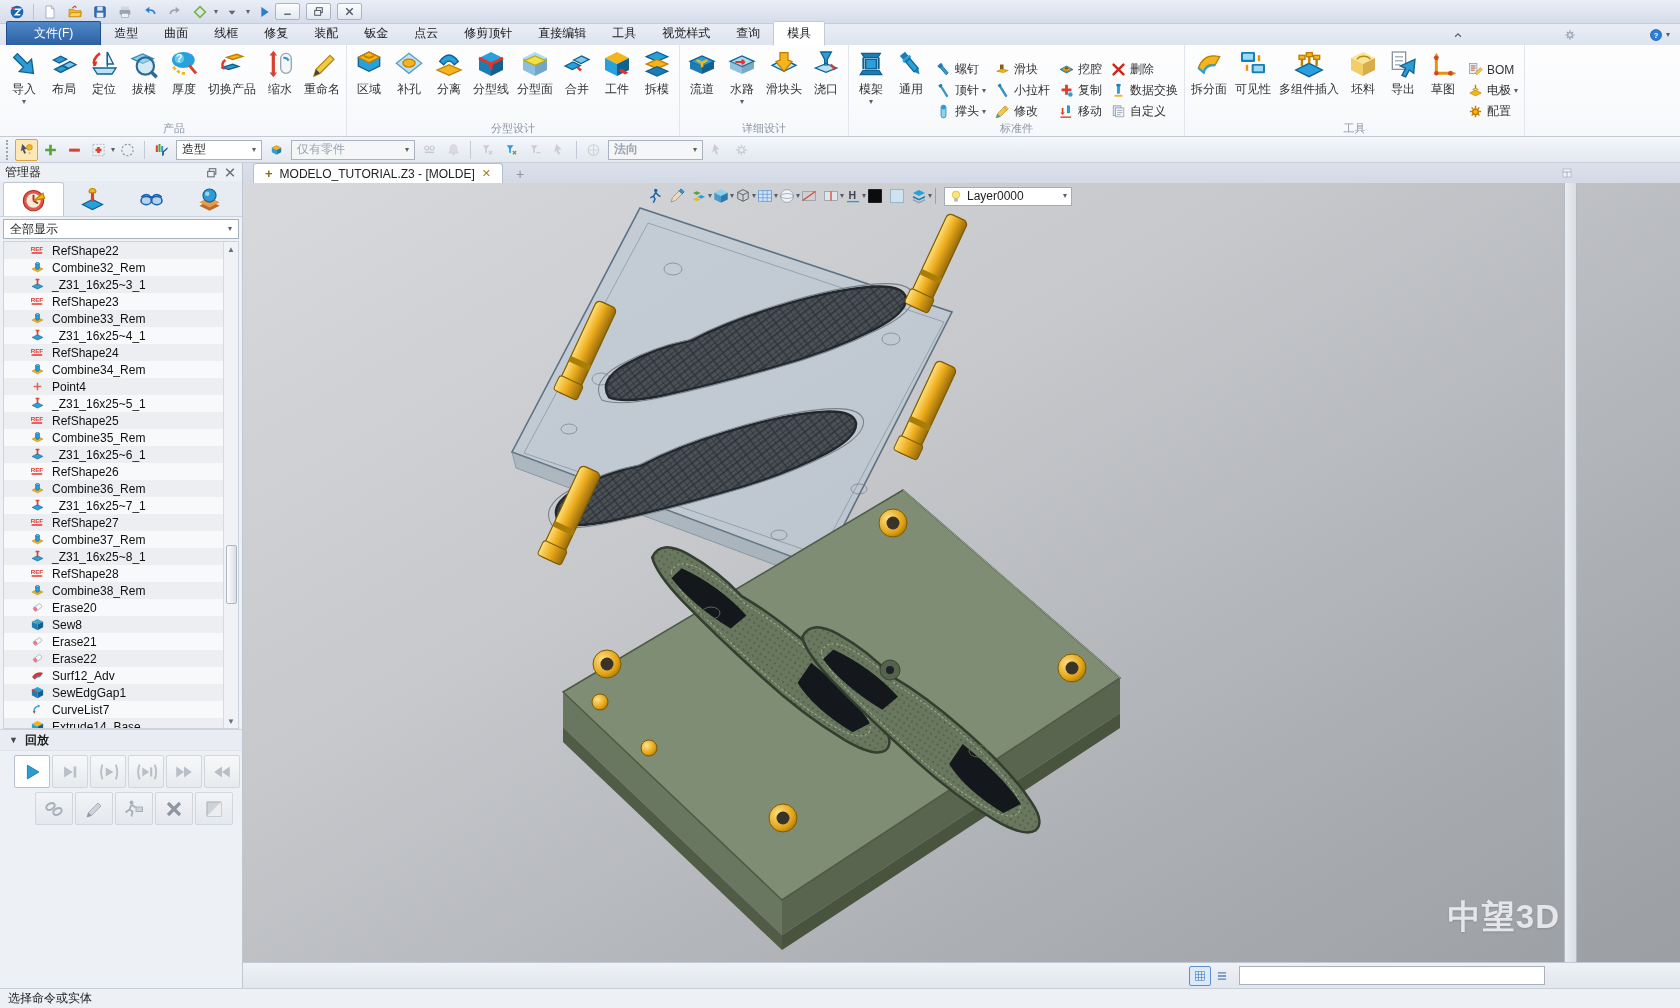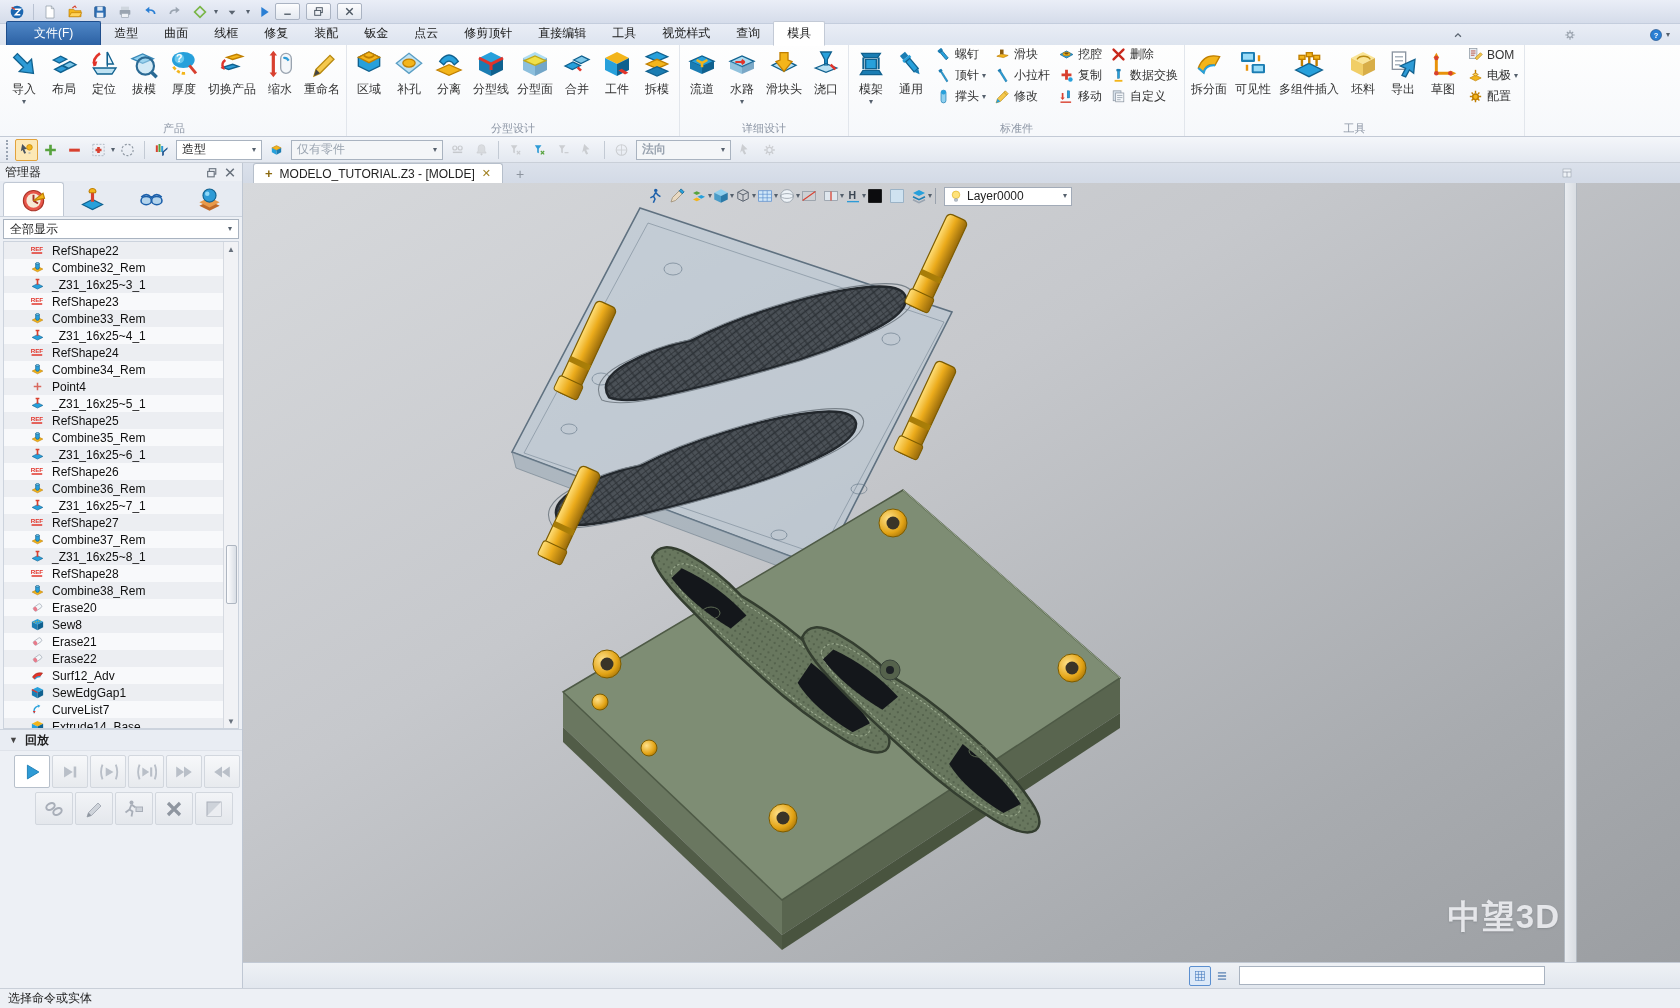--- a/index.html
+++ b/index.html
@@ -29,21 +29,21 @@
   .msp1{width:92px}.msp2{width:66px}
 
   
   .ribbon{height:92px;background:linear-gradient(#fefefe,#f6f8fb);border-bottom:1px solid #c3cad6;display:flex;padding:0 2px;overflow:hidden}
   .rgroup{display:flex;flex-direction:column;border-right:1px solid #e2e6ec;padding:0 2px}
   .rgroup-items{flex:1;display:flex;align-items:stretch}
   .rgroup-label{height:15px;text-align:center;font-size:11px;color:#8d96a5;line-height:14px;white-space:nowrap}
   .bigbtn{display:flex;flex-direction:column;align-items:center;padding:3px 4px 0;border-radius:2px}
   .bicon{width:32px;height:32px}
   .blabel{font-size:12px;color:#333;margin-top:1px;white-space:nowrap}
-  .smallwrap{display:flex;align-items:flex-start;padding-top:0}
+  .smallwrap{display:flex;align-items:flex-end;padding-top:8px}
   .smallcol{display:flex;flex-direction:column;justify-content:flex-start;gap:2px;padding:0 4px}
   .smallbtn{display:flex;align-items:center;gap:3px;font-size:12px;height:19px;white-space:nowrap;color:#333}
   .sicon{width:17px;height:17px}
 
   
   .toolbar2{height:26px;background:linear-gradient(#f4f6fa,#e3e8f0);border-bottom:1px solid #c9cfd8;display:flex;align-items:center;padding:0 3px;gap:1px}
   .t2handle{width:5px;height:20px;border-left:2px dotted #9aa4b2;margin:0 3px}
   .t2icon{width:23px;height:22px;padding:2px;border-radius:2px;border:1px solid transparent}
   .t2icon.on{background:#fce8b6;border-color:#e2a23c}
   .t2icon.dis{opacity:.42;filter:grayscale(.9)}
@@ -811,21 +811,21 @@
       <span>造型</span>
       <span class="dd">▾</span>
     </div>
     <span class="t2icon ic">
       <svg viewBox="0 0 24 24">
         <path d="M5 9l7-3.5L19 9l-7 3.5z" fill="#f3b51b" stroke="#c07f00"></path>
         <path d="M5 9v6.5l7 3.5v-6.5z" fill="#27a0db"></path>
         <path d="M19 9v6.5l-7 3.5v-6.5z" fill="#1b7db3"></path>
       </svg>
     </span>
-    <div class="t2combo dis" style="width: 152px;">
+    <div class="t2combo dis" style="width: 124px;">
       <span>仅有零件</span>
       <span class="dd">▾</span>
     </div>
     <span class="t2icon dis ic">
       <svg viewBox="0 0 24 24">
         <circle cx="8" cy="9" r="3" fill="none" stroke="#8f98a3" stroke-width="1.8"></circle>
         <circle cx="16" cy="9" r="3" fill="none" stroke="#8f98a3" stroke-width="1.8"></circle>
         <path d="M5 15.5h14" stroke="#8f98a3" stroke-width="2.2"></path>
       </svg>
     </span>

